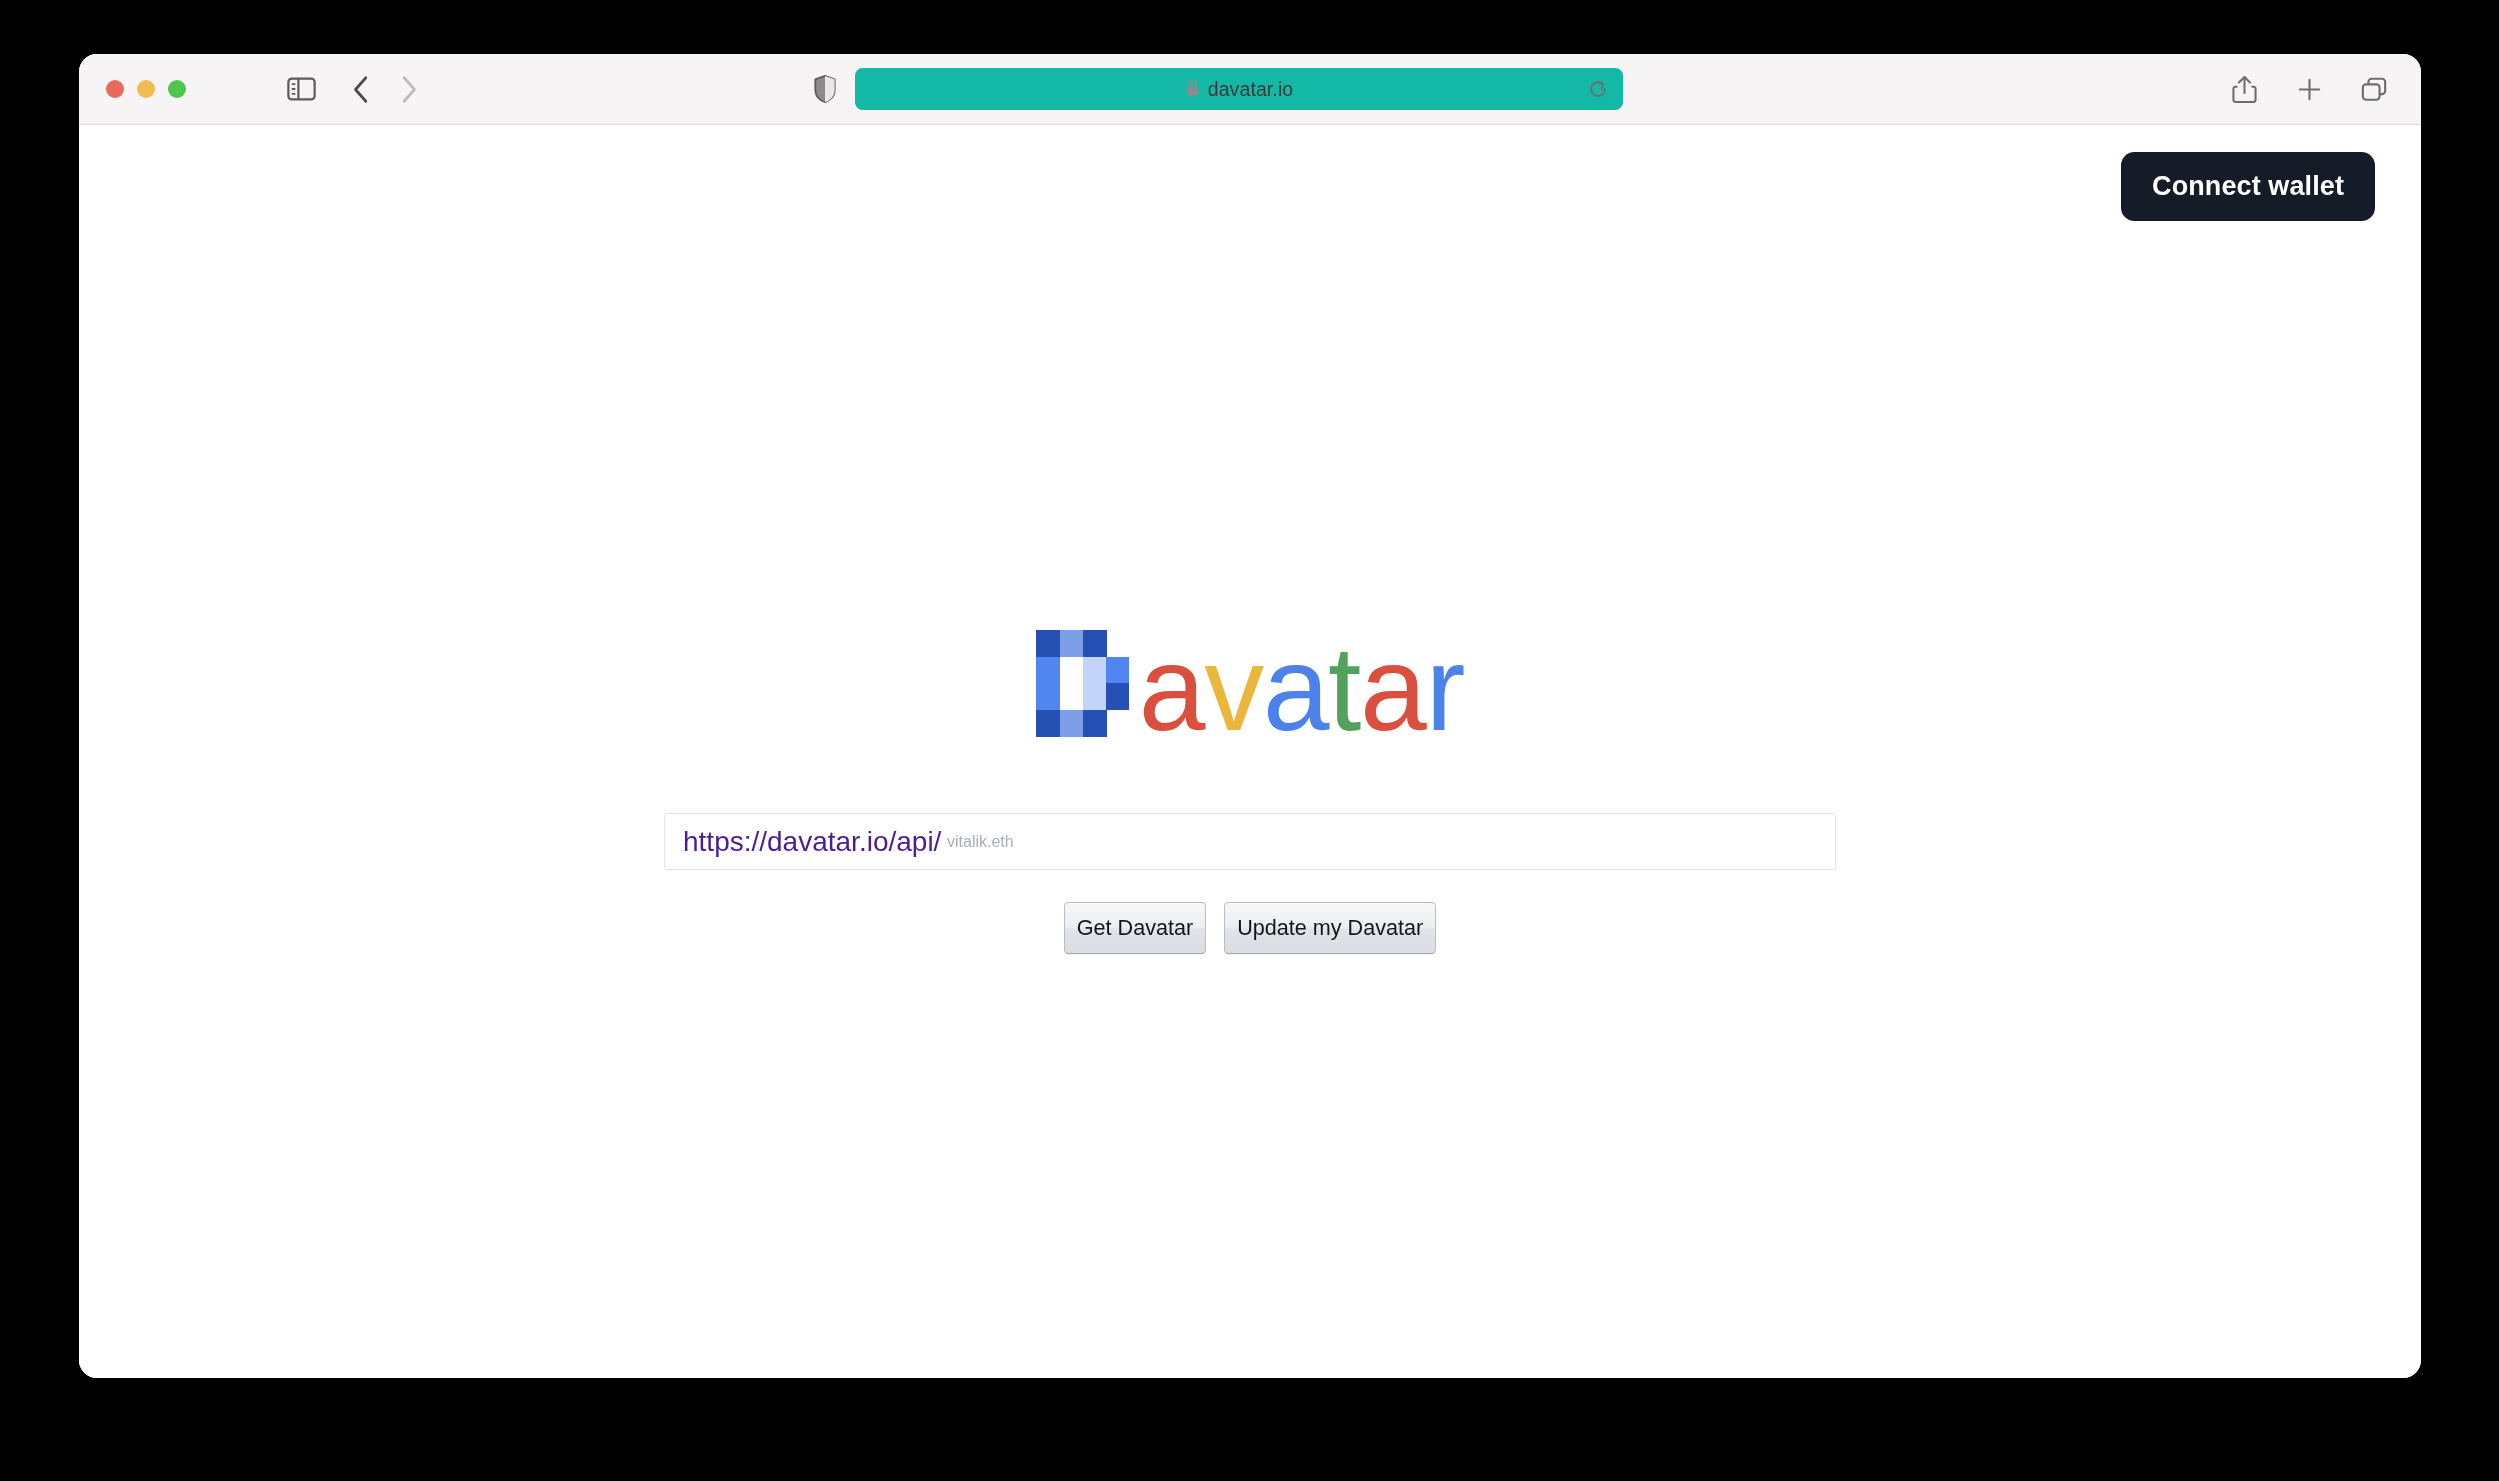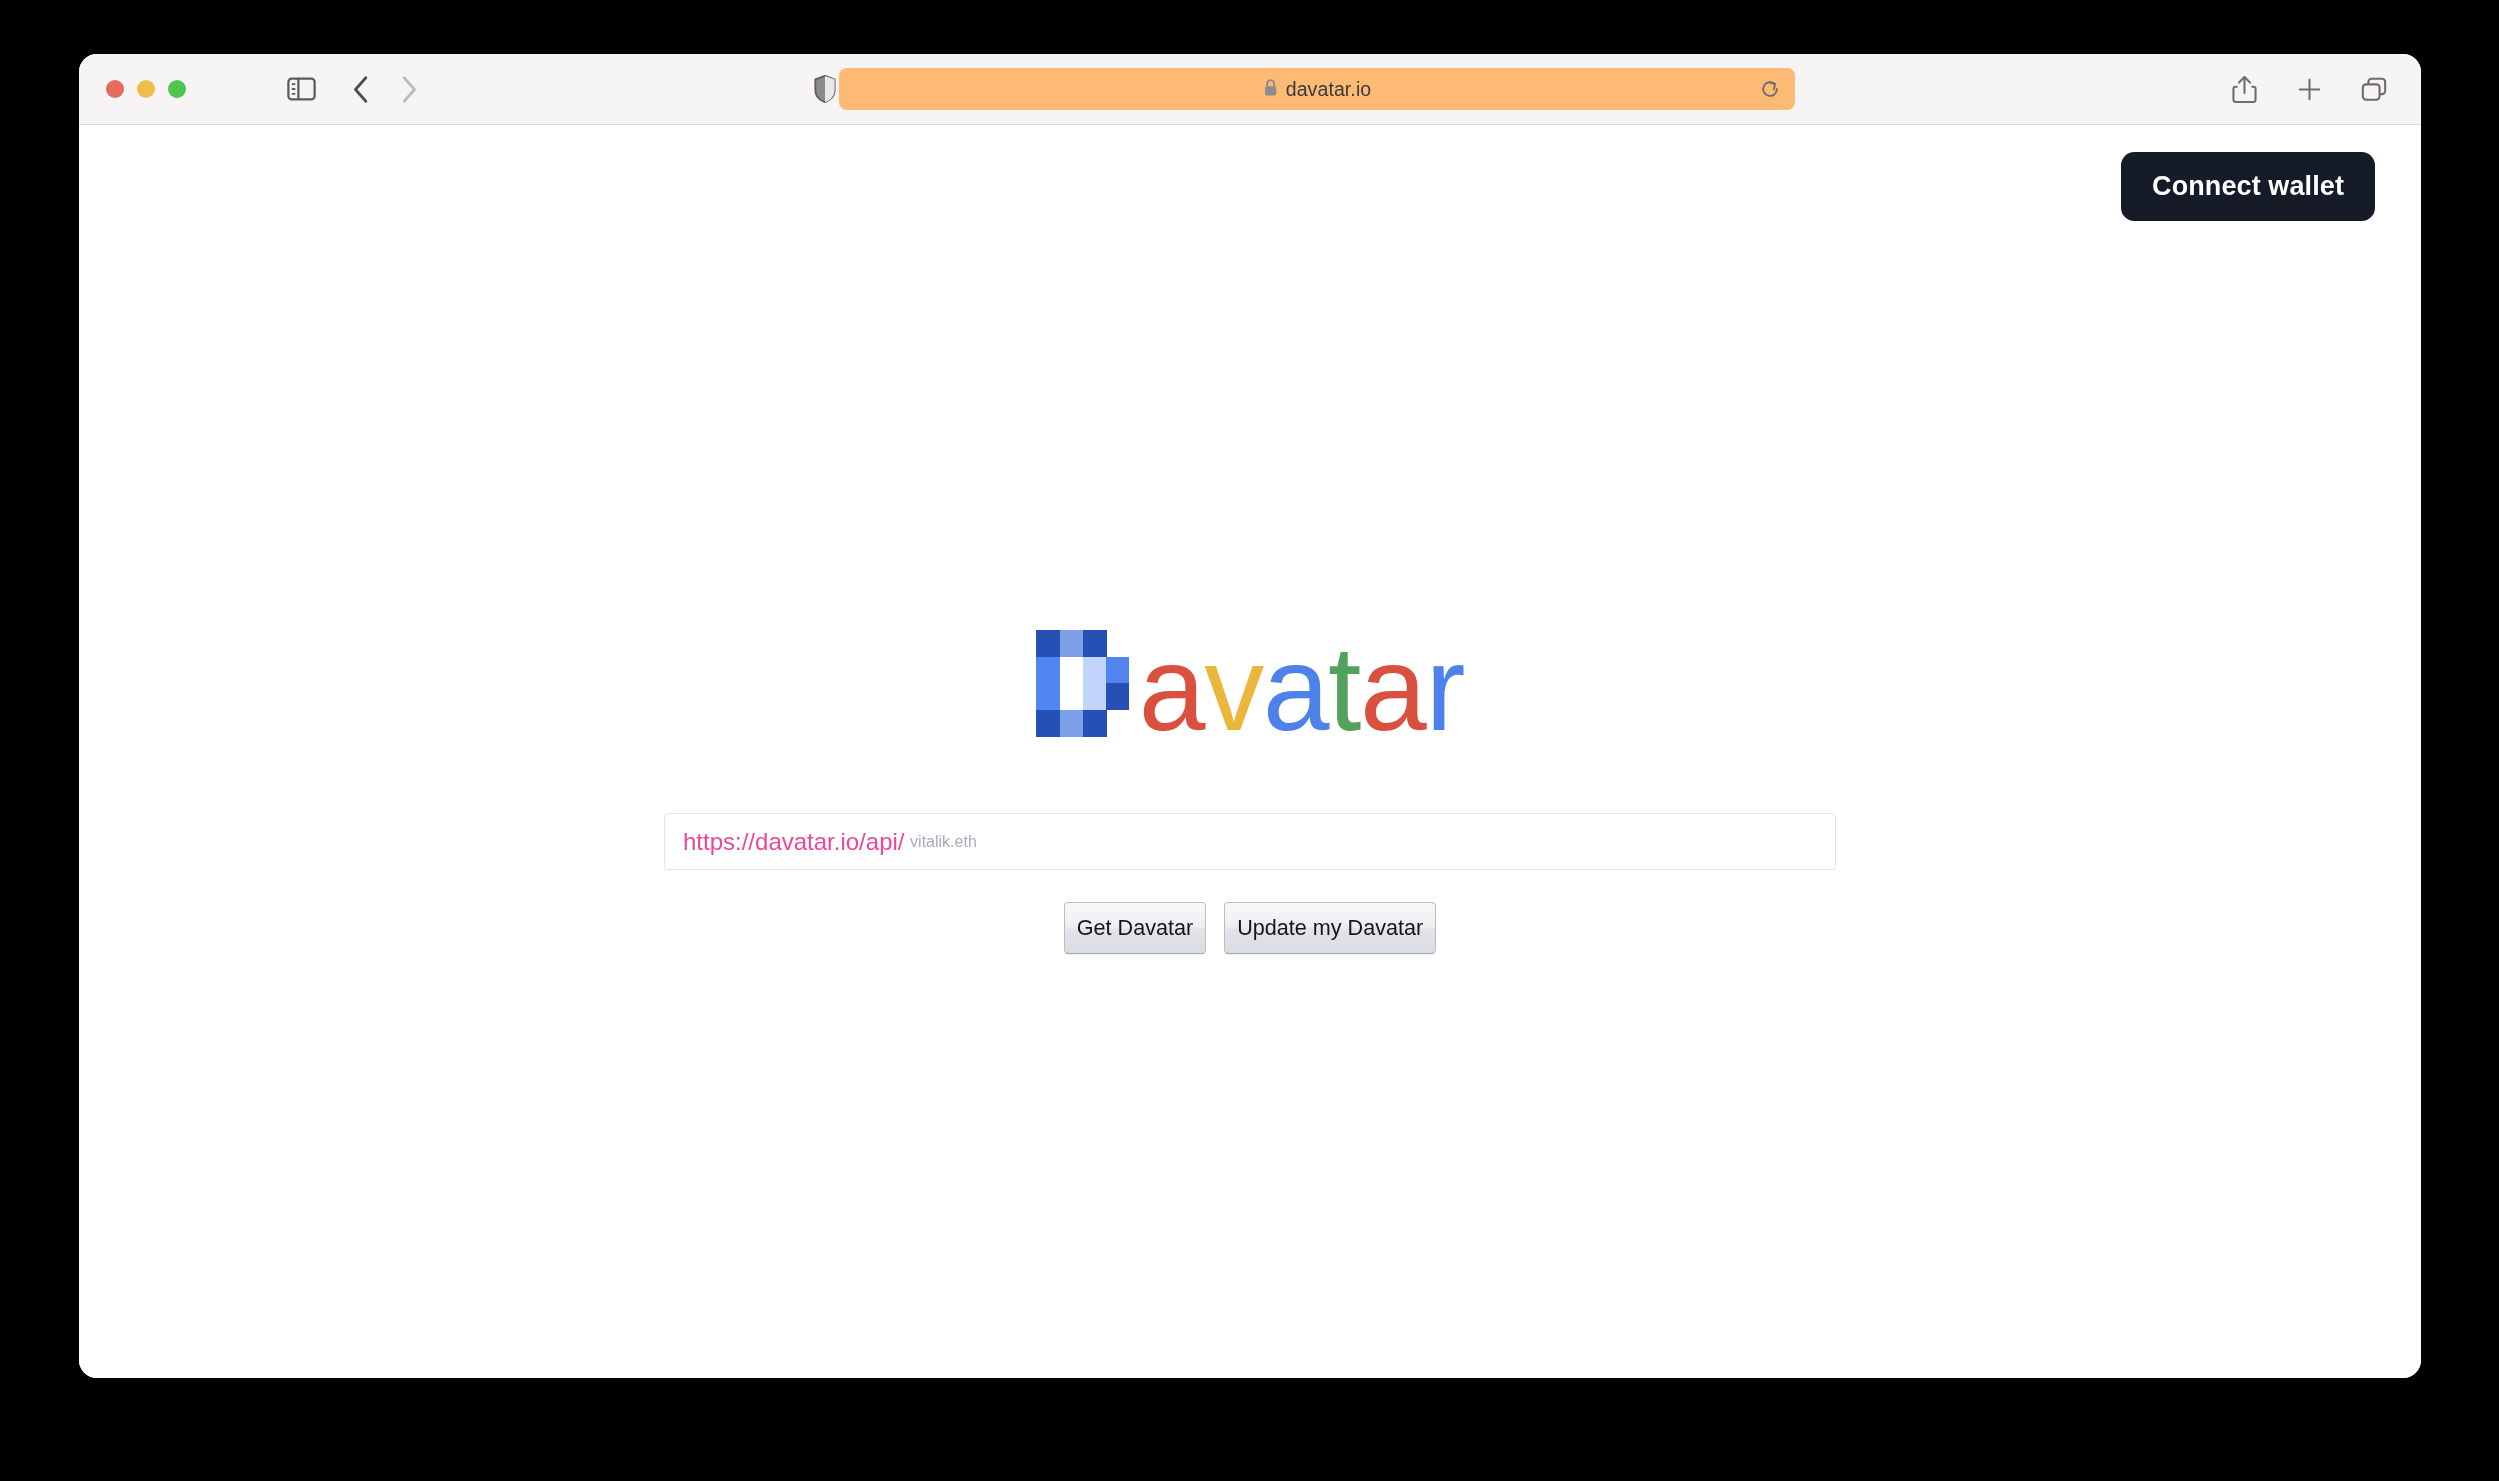--- a/index.html
+++ b/index.html
@@ -63,26 +63,26 @@
     justify-content: center;
   }
   #sidebar-toggle { left: 204px; width: 36px; height: 36px; }
   #nav-back       { left: 264px; width: 35px; height: 36px; }
   #nav-forward    { left: 312px; width: 35px; height: 36px; }
   #shield-btn     { left: 730px; width: 32px; height: 35px; }
 
   
   #address-bar {
     position: absolute;
-    left: 760px;
-    top: 50%;
-    transform: translateY(-50%);
-    width: 956px;
+    left: 776px;
+    top: 50%;
+    transform: translateY(-50%);
+    width: 768px;
     height: 42px;
-    background: #fdba74;
+    background: #14b8a6;
     border-radius: 7.7px;
     display: flex;
     align-items: center;
     justify-content: center;
   }
   .addr-inner {
     display: flex;
     align-items: center;
     gap: 7.7px;
     pointer-events: none;
@@ -188,22 +188,22 @@
     background: #ffffff;
     border: 1.4px solid #e3e5ea;
     border-radius: 2.8px;
     box-sizing: border-box;
     display: flex;
     align-items: center;
     padding: 0 18px;
     box-shadow: 0 0.7px 1.4px rgba(0,0,0,0.02);
   }
   #input-prefix {
-    font-size: 24px;
-    color: #ec4899;
+    font-size: 28px;
+    color: #4c1d95;
     white-space: nowrap;
   }
   #davatar-input {
     flex: 1;
     border: none;
     outline: none;
     background: transparent;
     font-size: 16px;
     color: #1b2230;
     font-family: "Liberation Sans", sans-serif;

